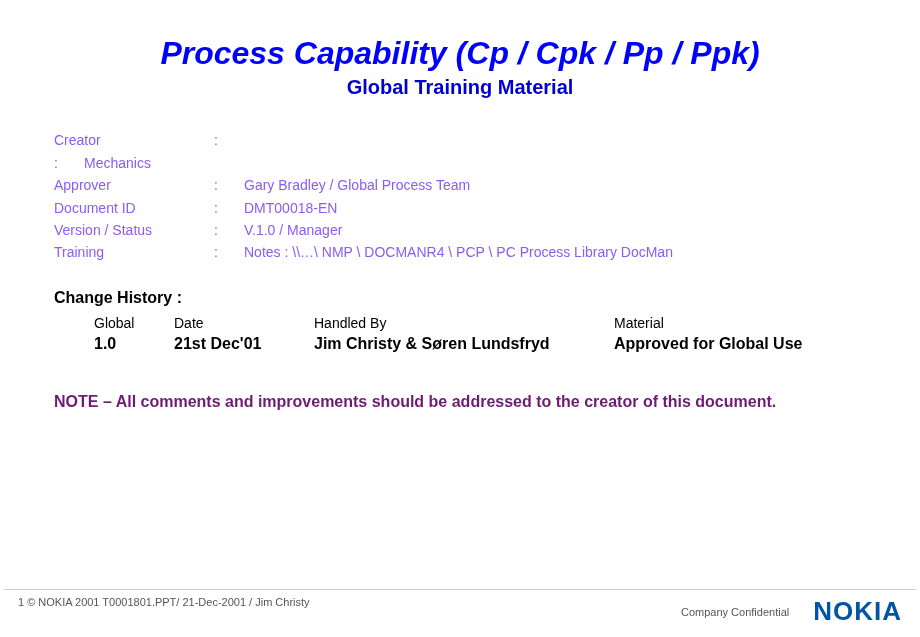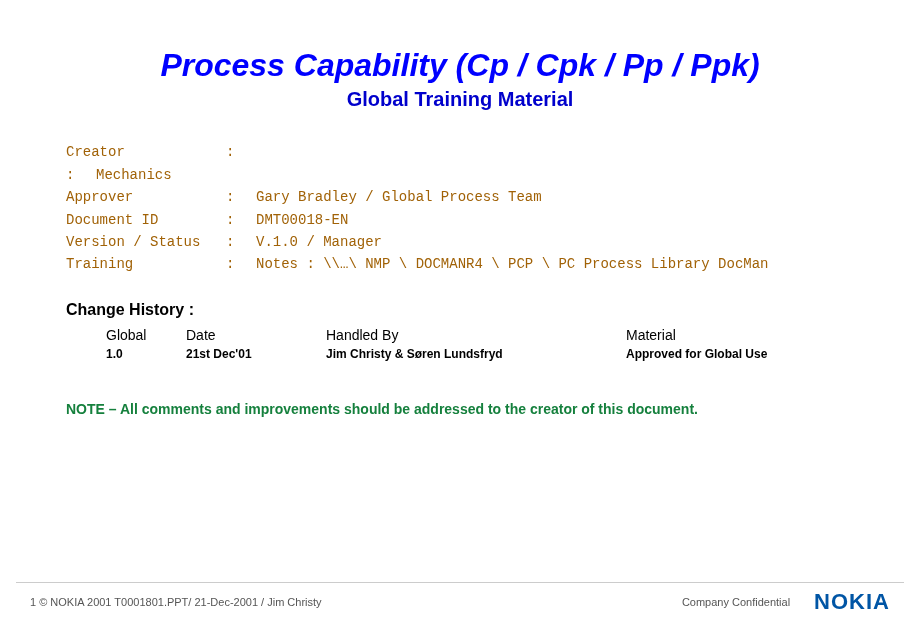--- a/index.html
+++ b/index.html
@@ -13,21 +13,21 @@
       font-family: Arial, sans-serif;
     }
 
     .slide {
       width: 920px;
       height: 637px;
       background: #ffffff;
       position: relative;
       display: flex;
       flex-direction: column;
-      padding: 16px;
+      padding: 4px;
       overflow: hidden;
     }
 
     .slide-content {
       padding: 30px 50px 20px 50px;
       flex: 1;
     }
 
     .title-section {
       text-align: center;
@@ -51,22 +51,21 @@
     }
 
     .metadata-table {
       margin-bottom: 25px;
       font-size: 14px;
     }
 
     .metadata-row {
       display: flex;
       line-height: 1.6;
-      color: #a16207;
-      font-family: Liberation Mono, monospace;
+      color: #8b5cf6;
     }
 
     .metadata-label {
       width: 160px;
       flex-shrink: 0;
       font-size: 14px;
     }
 
     .metadata-colon {
       width: 30px;
@@ -92,21 +91,21 @@
     .change-history-header {
       display: flex;
       font-size: 14px;
       color: #000000;
       padding-left: 40px;
       margin-bottom: 4px;
     }
 
     .change-history-row {
       display: flex;
-      font-size: 12px;
+      font-size: 16px;
       font-weight: bold;
       color: #000000;
       padding-left: 40px;
     }
 
     .col-issue {
       width: 80px;
     }
 
     .col-date {
@@ -119,29 +118,29 @@
 
     .col-comments {
       flex: 1;
     }
 
     .note-section {
       margin-top: 40px;
     }
 
     .note-text {
-      font-size: 14px;
-      font-weight: bold;
-      color: #15803d;
+      font-size: 16px;
+      font-weight: bold;
+      color: #701a75;
     }
 
     .slide-footer {
       display: flex;
       justify-content: space-between;
-      align-items: center;
+      align-items: flex-start;
       padding: 6px 14px 6px 14px;
       border-top: 1px solid #cccccc;
       font-size: 11px;
       color: #555555;
       background: #ffffff;
     }
 
     .footer-left {
       color: #555555;
       font-size: 11px;
@@ -157,21 +156,21 @@
       font-size: 11px;
       color: #555555;
     }
 
     .nokia-logo {
       display: flex;
       align-items: center;
     }
 
     .nokia-text {
-      font-size: 22px;
+      font-size: 26px;
       font-weight: bold;
       color: #0055a5;
       letter-spacing: 1px;
       font-family: Arial, sans-serif;
     }
   </style>
 </head>
 <body>
 
 <div class="slide">

